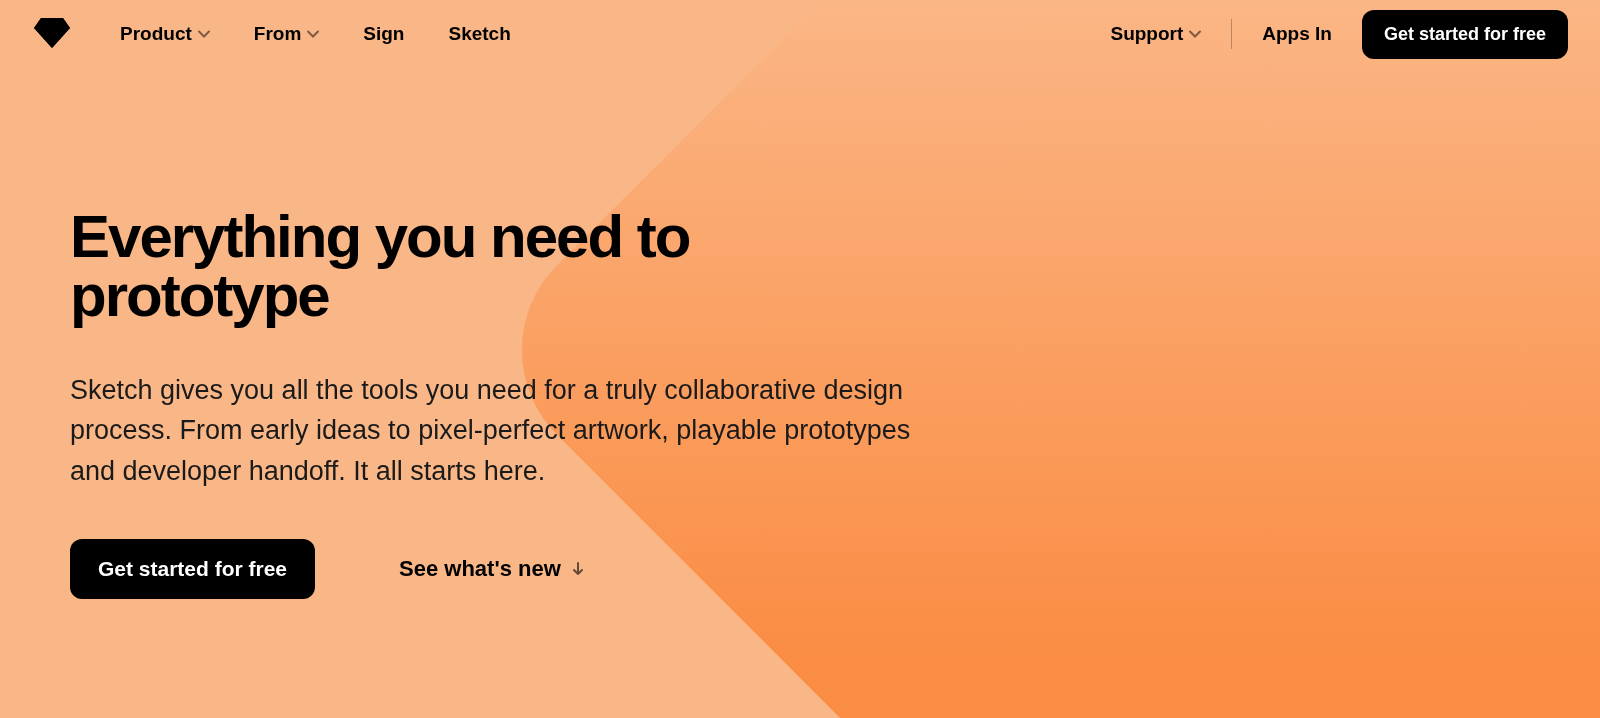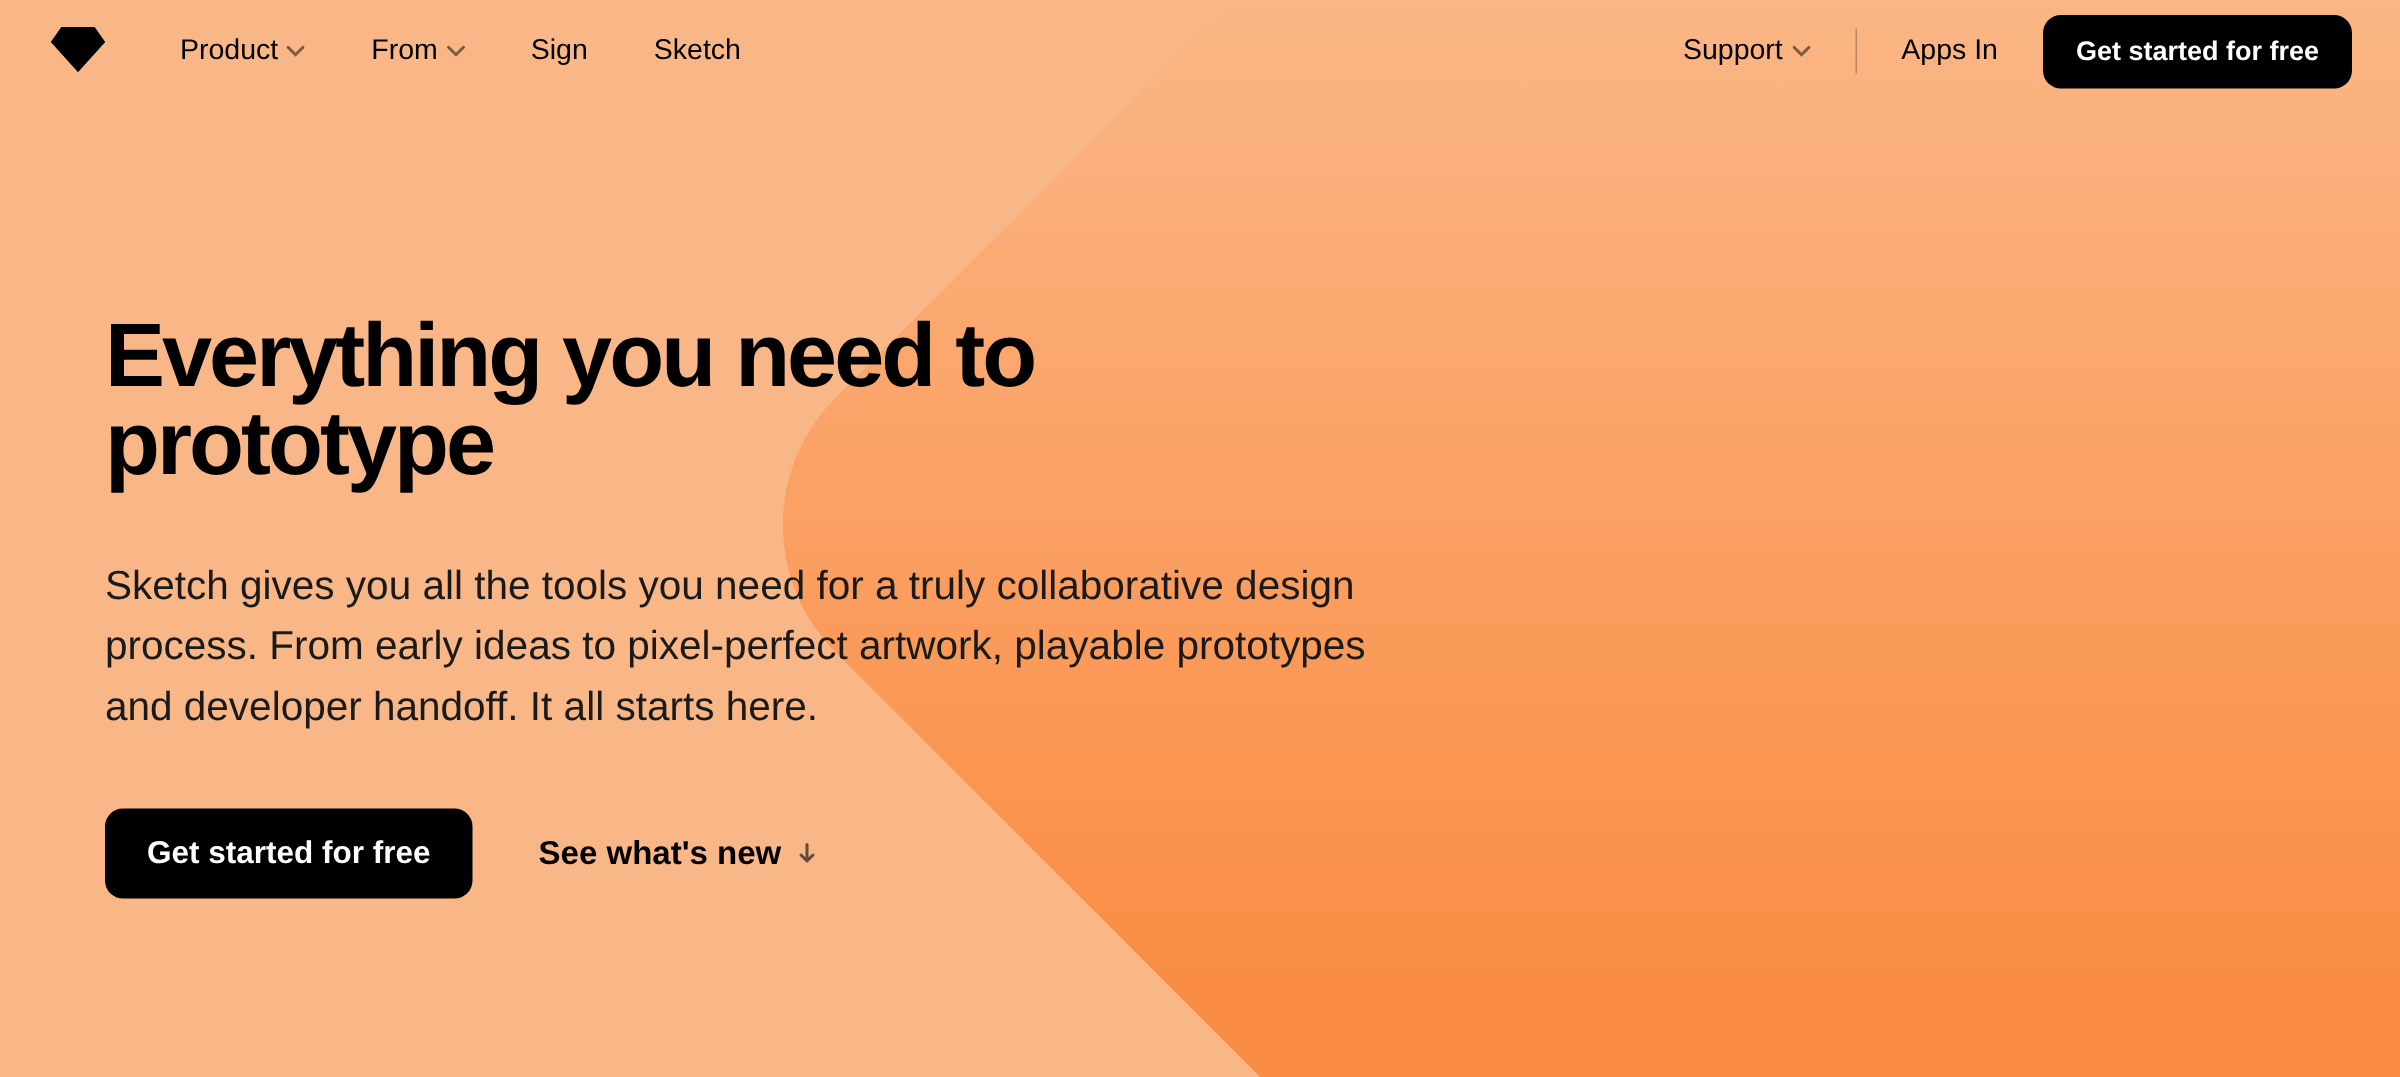--- a/index.html
+++ b/index.html
@@ -42,21 +42,21 @@
     .nav-left {
       display: flex;
       gap: 44px;
       align-items: center;
     }
     .nav-item {
       display: flex;
       align-items: center;
       gap: 6px;
       font-size: 19px;
-      font-weight: 400;
+      font-weight: 700;
       color: #000;
       cursor: pointer;
       text-align: center;
     }
     .chevron {
       width: 12px;
       height: 8px;
       display: inline-flex;
     }
     .nav-right {
@@ -118,20 +118,21 @@
       cursor: pointer;
     }
     .cta-link {
       display: flex;
       align-items: center;
       gap: 10px;
       font-size: 22px;
       font-weight: 700;
       color: #000;
       cursor: pointer;
+      margin-left: 40px;
     }
     .arrow-down {
       width: 14px;
       height: 14px;
       display: inline-flex;
     }
   </style>
 </head>
 <body>
 

